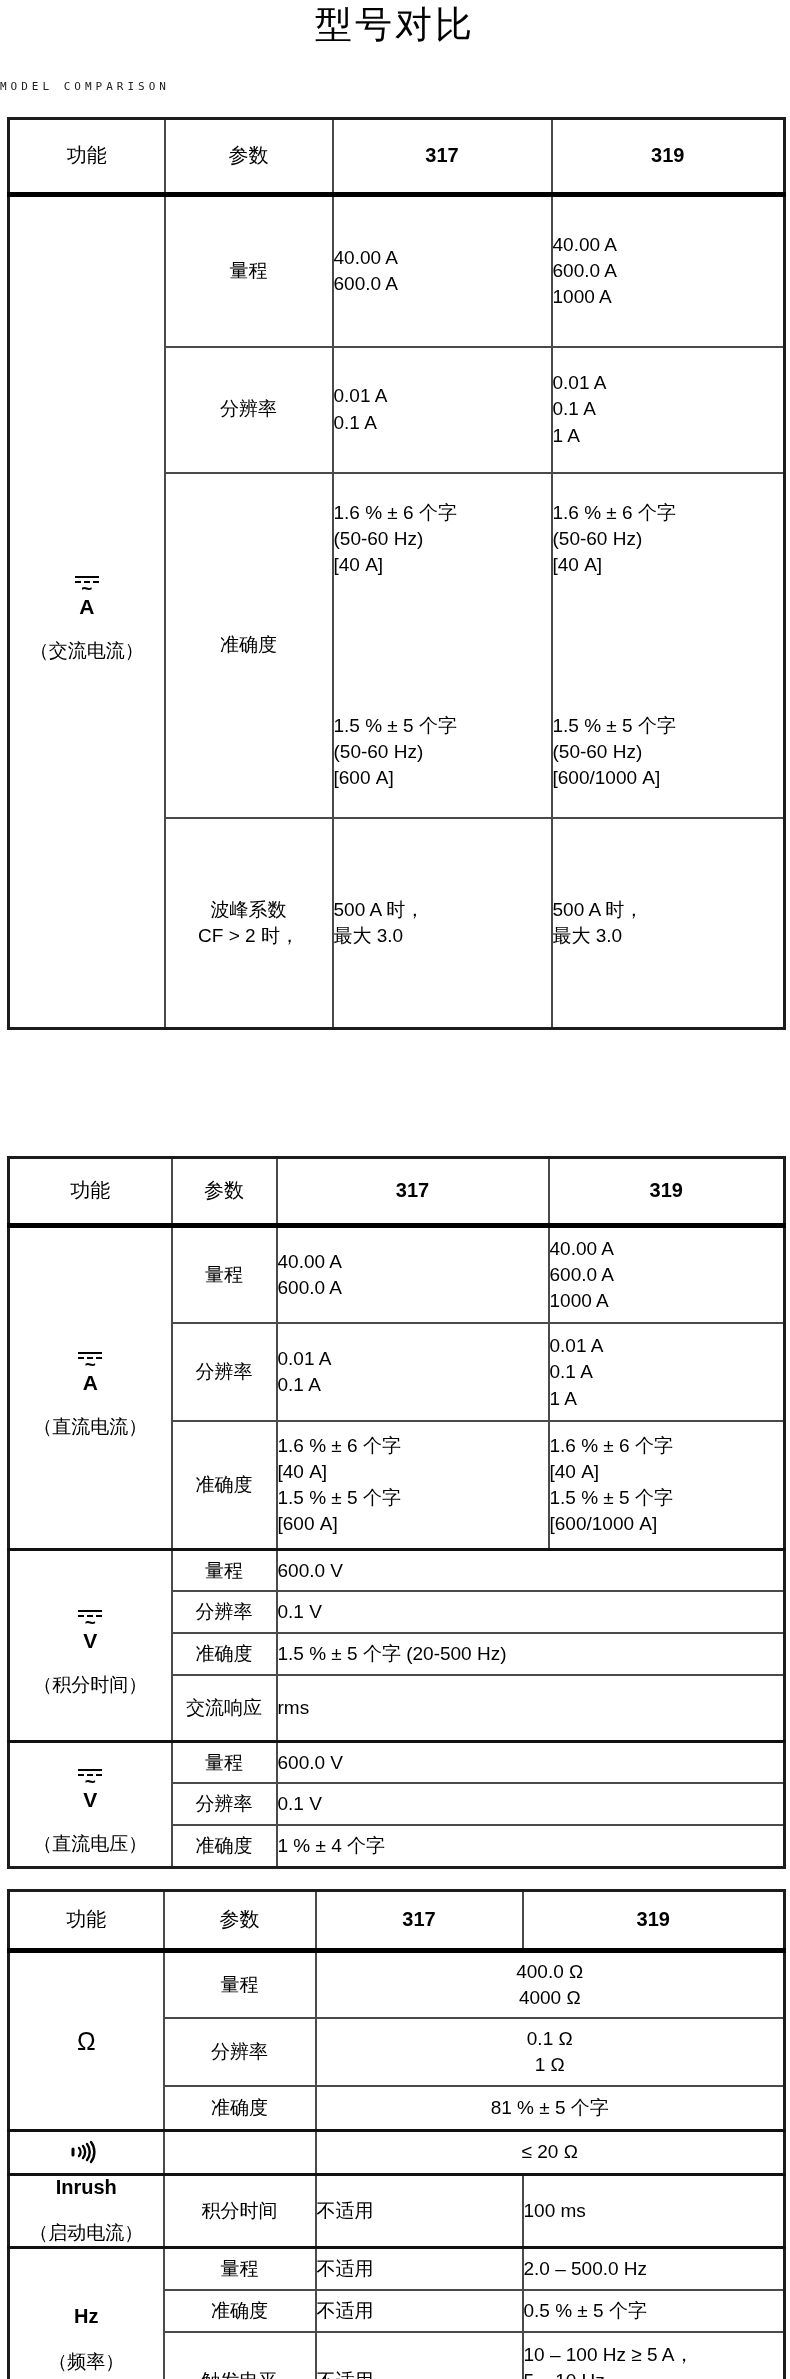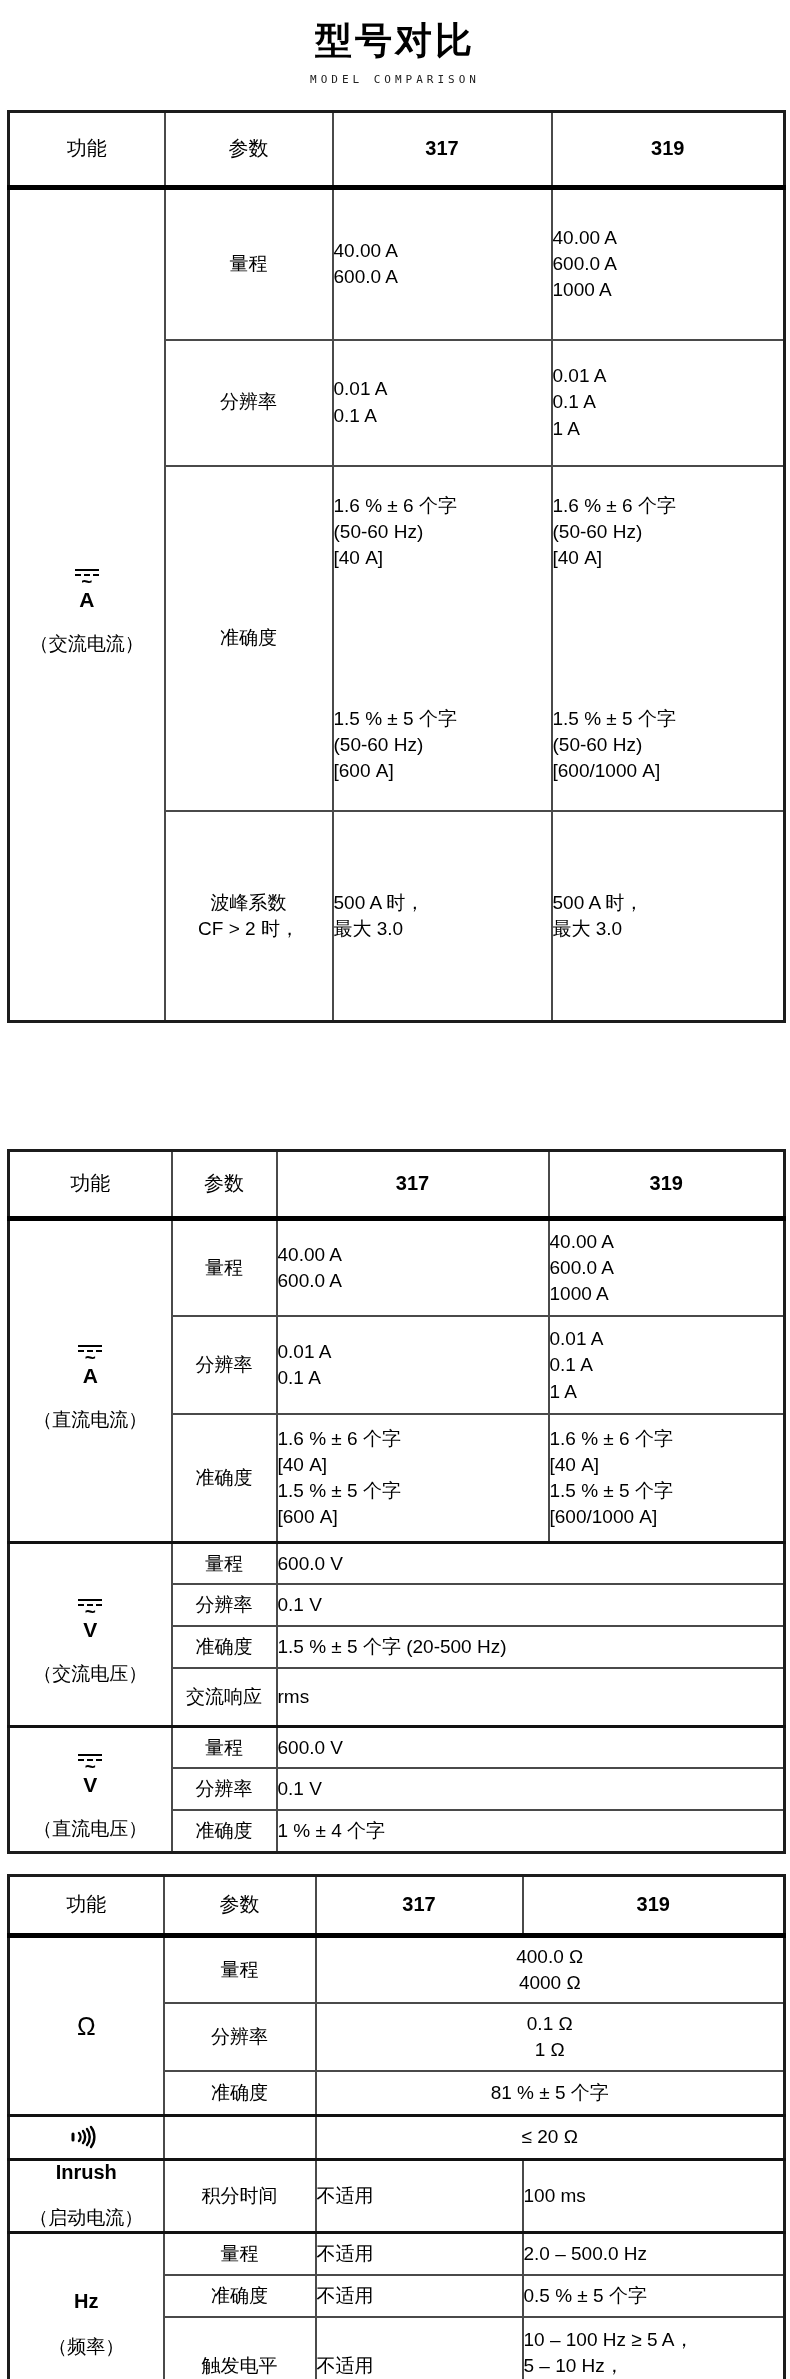--- a/index.html
+++ b/index.html
@@ -1,20 +1,20 @@
 <!DOCTYPE html>
 <html><head>
 <meta charset="utf-8">
 <style>
   html,body{margin:0;padding:0;background:#fff;color:#000;
     font-family:"Liberation Sans","DejaVu Sans",sans-serif;}
   body{width:790px;}
-  .page-title{text-align:center;font-size:37px;letter-spacing:3px;margin-top:16px;font-weight:700;}
-  .page-subtitle{text-align:center;font-size:11px;letter-spacing:4px;color:#222;
-    font-family:"DejaVu Sans Mono","Liberation Mono",monospace;margin-top:7px;}
+  .page-title{text-align:center;font-size:37px;letter-spacing:3px;font-weight:400;}
+  .page-subtitle{text-align:left;font-size:11px;letter-spacing:4px;color:#222;
+    font-family:"DejaVu Sans Mono","Liberation Mono",monospace;margin-top:30px;}
   table.spec{border-collapse:collapse;table-layout:fixed;margin-left:7px;width:776px;}
   table.spec{border:3px solid #1c1c1c;}
   .spec th,.spec td{border:2px solid #4a4a4a;padding:0;font-size:19px;line-height:1.38;
     vertical-align:middle;overflow:hidden;}
   .spec thead th{border-bottom:5px solid #000;font-size:20px;font-weight:normal;text-align:center;}
   .spec thead th.model{font-weight:bold;}
   tr.sec td{border-top:3px solid #111;}
   .lbl{text-align:center;padding-left:15px;padding-right:6px;white-space:pre-line;}
   .val{text-align:left;padding-left:21px;padding-right:6px;white-space:pre-line;}
   .top{vertical-align:top;padding-top:10px;}
@@ -24,21 +24,21 @@
   .fn-big{font-size:25px;font-weight:normal;}
   .fn-bold{font-size:20px;font-weight:bold;line-height:1.15;}
   .fn-symbol{display:inline-flex;flex-direction:column;align-items:center;}
   .line-solid{width:24px;border-top:2.4px solid #000;margin-bottom:3px;}
   .line-dash{width:24px;border-top:2.4px dashed #000;}
   .tilde{font-size:19px;font-weight:bold;height:13px;line-height:11px;overflow:hidden;}
   .span-center{text-align:center;white-space:pre-line;}
   .acc-hi{margin-top:108px;}
   
   .h76{height:76px}.h152{height:152px}.h126{height:126px}.h300{height:300px}.h210{height:210px}
-  .h68{height:68px}.h98{height:98px}.h128{height:128px}.h42{height:42px}.h66{height:58px}
+  .h68{height:68px}.h98{height:98px}.h128{height:128px}.h42{height:42px}.h66{height:66px}
   .h60{height:60px}.h44{height:44px}.h100{height:100px}
   .gap-lg{height:126px}.gap-sm{height:20px}
   .beeper svg{display:block;margin:0 auto;}
 </style>
 </head>
 <body>
 
 <div class="page-title">型号对比</div>
 <div class="page-subtitle">MODEL COMPARISON</div>
 
@@ -171,21 +171,21 @@
     </tr>
 
     <tr class="h42 sec">
       <td class="fn" rowspan="4">
         <div class="fn-symbol">
           <span class="line-solid"></span>
           <span class="line-dash"></span>
           <span class="tilde">~</span>
           <span class="fn-letter">V</span>
         </div>
-        <div class="fn-name">（交流电压）</div>
+        <div class="fn-name">（积分时间）</div>
       </td>
       <td class="lbl">量程</td>
       <td class="val" colspan="2">600.0 V</td>
     </tr>
     <tr class="h42">
       <td class="lbl">分辨率</td>
       <td class="val" colspan="2">0.1 V</td>
     </tr>
     <tr class="h42">
       <td class="lbl">准确度</td>

